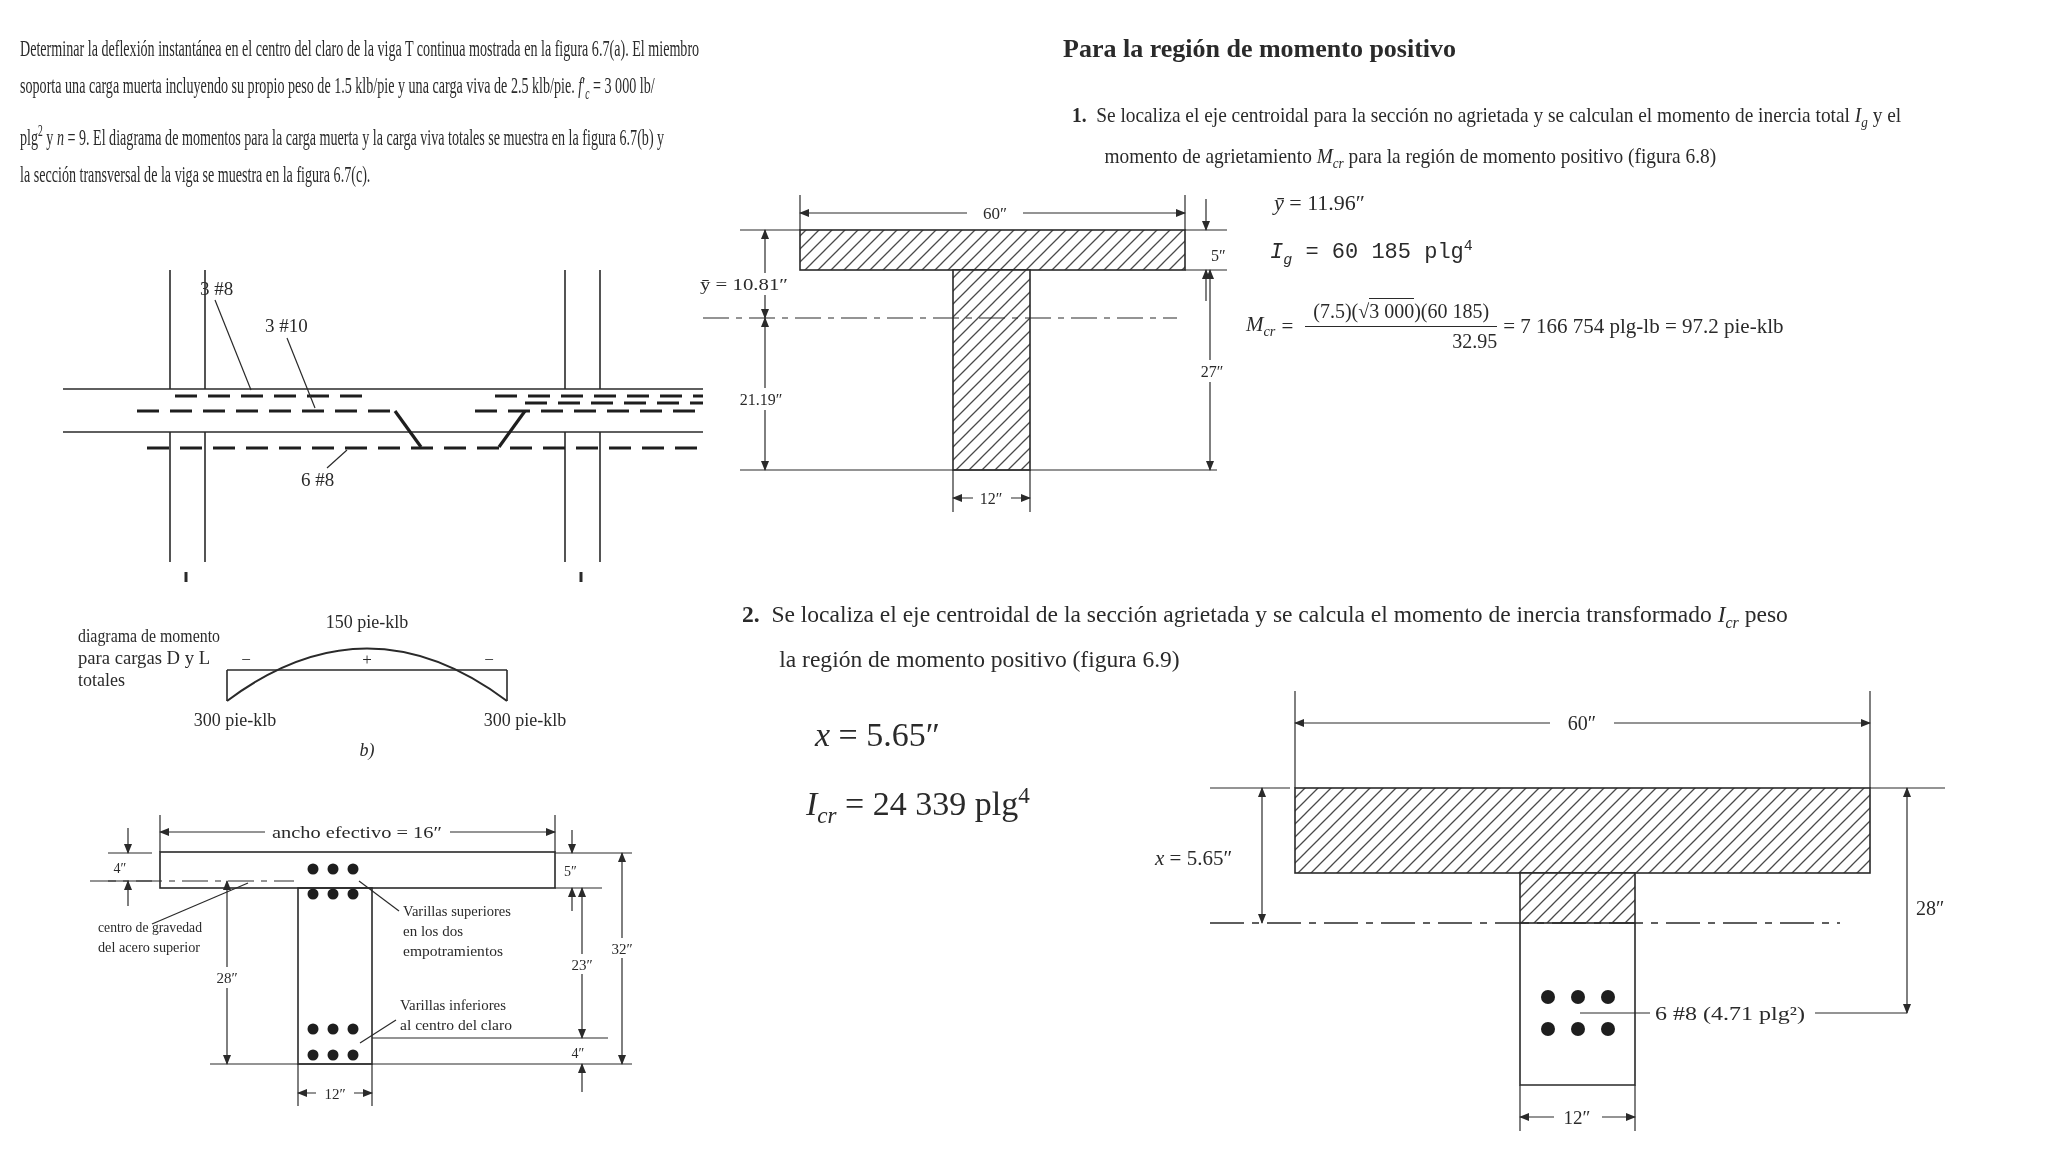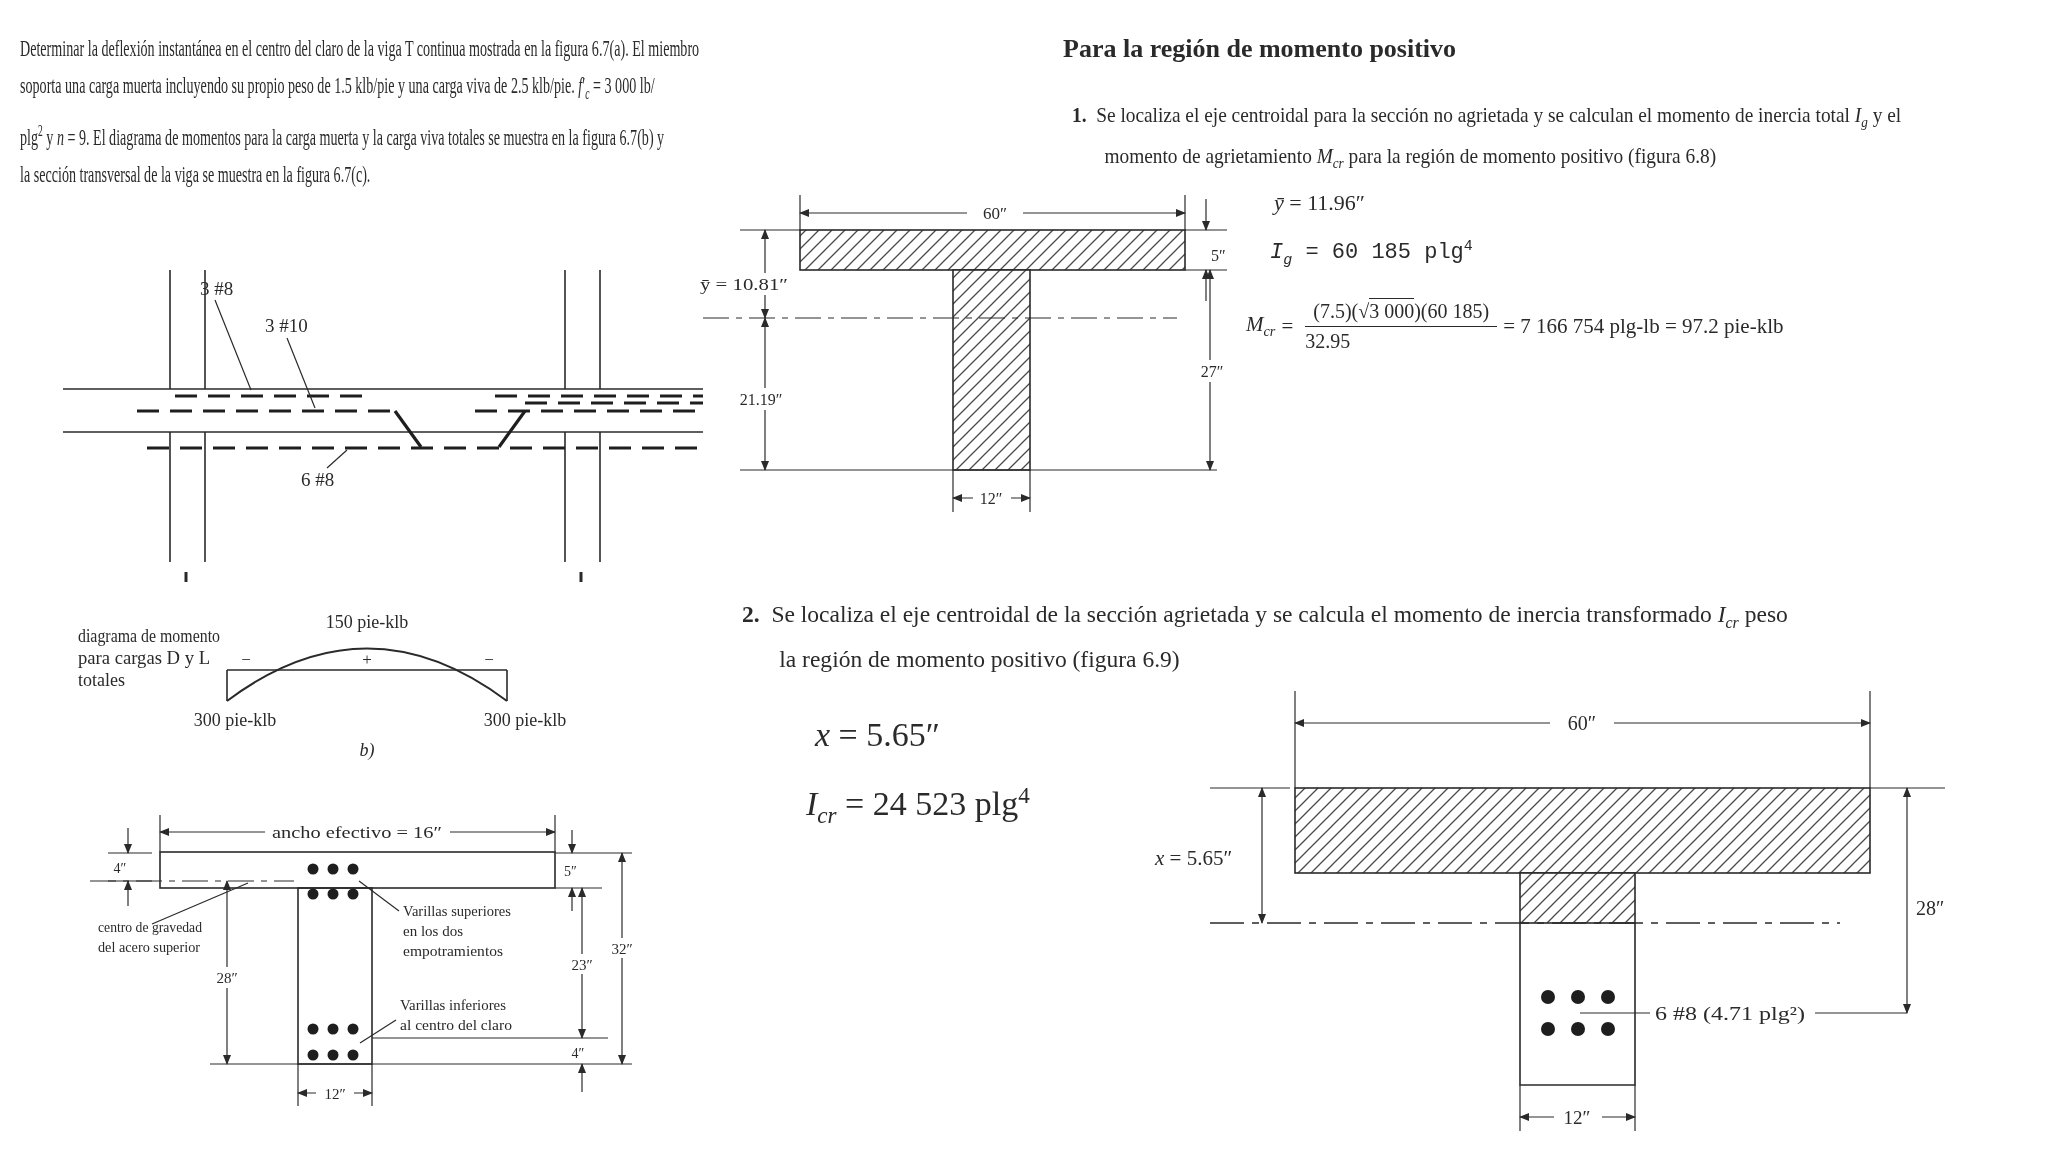--- a/index.html
+++ b/index.html
@@ -4,21 +4,21 @@
 <style>
   html,body{margin:0;padding:0;}
   body{width:2048px;height:1152px;background:#ffffff;position:relative;overflow:hidden;
        font-family:"Liberation Serif","DejaVu Serif",serif;color:#2a2a2a;}
   .abs{position:absolute;}
   .cond{transform-origin:0 0;white-space:nowrap;}
   .it{font-style:italic;}
   b,strong{font-weight:bold;}
   sub{font-size:68%;}
   sup{font-size:68%;}
-  .frac{display:inline-flex;flex-direction:column;text-align:left;vertical-align:middle;margin:0 6px;}
+  .frac{display:inline-flex;flex-direction:column;text-align:right;vertical-align:middle;margin:0 6px;}
   .frac .num{border-bottom:1.6px solid #2a2a2a;padding:0 8px 3px 8px;}
   .frac .den{padding-top:3px;}
   .ovl{border-top:1.5px solid #2a2a2a;padding-top:1px;}
   .mcr-row{display:flex;align-items:center;font-size:21px;}
   svg text{font-family:"Liberation Serif","DejaVu Serif",serif;fill:#2a2a2a;}
   .ln{stroke:#2a2a2a;stroke-width:1.6;fill:none;}
   .thk{stroke:#2a2a2a;stroke-width:2;fill:none;}
   .bar{stroke:#1e1e1e;stroke-width:3.2;fill:none;stroke-dasharray:22 11;}
   .barsolid{stroke:#1e1e1e;stroke-width:3.2;fill:none;}
   .dim{stroke:#2a2a2a;stroke-width:1.2;fill:none;}
@@ -80,21 +80,21 @@
 
   <div class="abs cond" style="left:742px;top:596px;width:1320px;transform:scaleX(0.98);font-size:24px;line-height:37px;">
     <div><b>2.</b>&nbsp;&nbsp;<span>Se localiza el eje centroidal de la sección agrietada y se calcula el momento de inercia transformado </span><i class="it">I</i><sub class="it">cr</sub><span> peso</span></div>
     <div style="margin-left:38px;">la región de momento positivo (figura 6.9)</div>
   </div>
 
   <div class="abs" style="left:815px;top:716px;font-size:34px;">
     <i class="it">x</i><span> = 5.65″</span>
   </div>
   <div class="abs" style="left:806px;top:782px;font-size:34px;">
-    <i class="it">I</i><sub class="it">cr</sub><span> = 24 523 plg</span><sup>4</sup>
+    <i class="it">I</i><sub class="it">cr</sub><span> = 24 339 plg</span><sup>4</sup>
   </div>
 
   <svg class="abs" style="left:55px;top:262px;" width="670" height="330" viewBox="0 0 670 330">
     <g class="ln">
       <path d="M8,127 H648"></path>
       <path d="M8,170 H648"></path>
       <path d="M115,8 V127"></path>
         <path d="M150,8 V127"></path>
       <path d="M510,8 V127"></path>
         <path d="M545,8 V127"></path>

